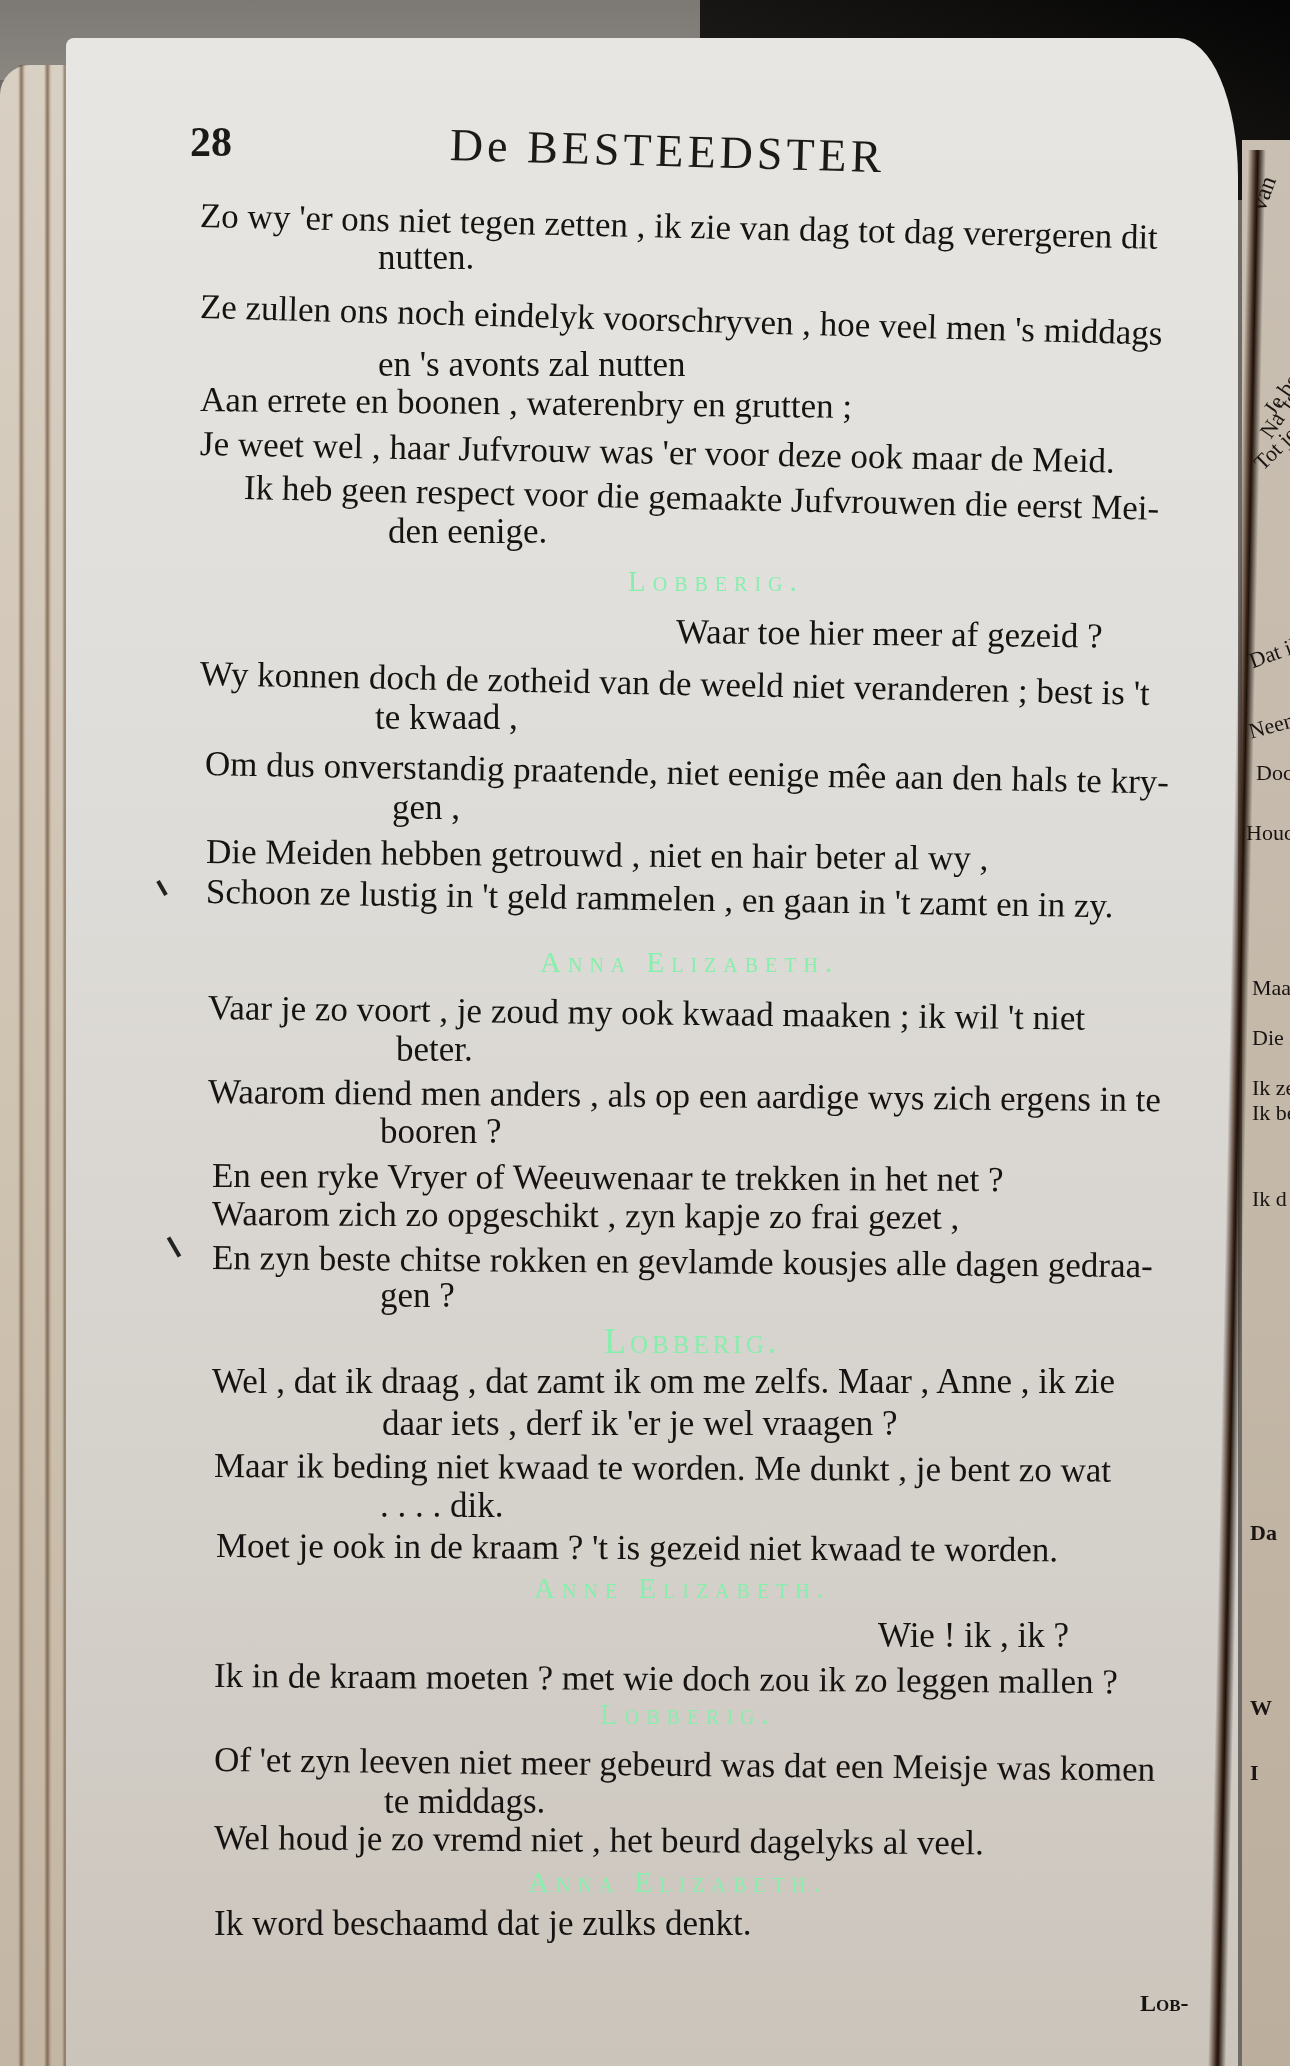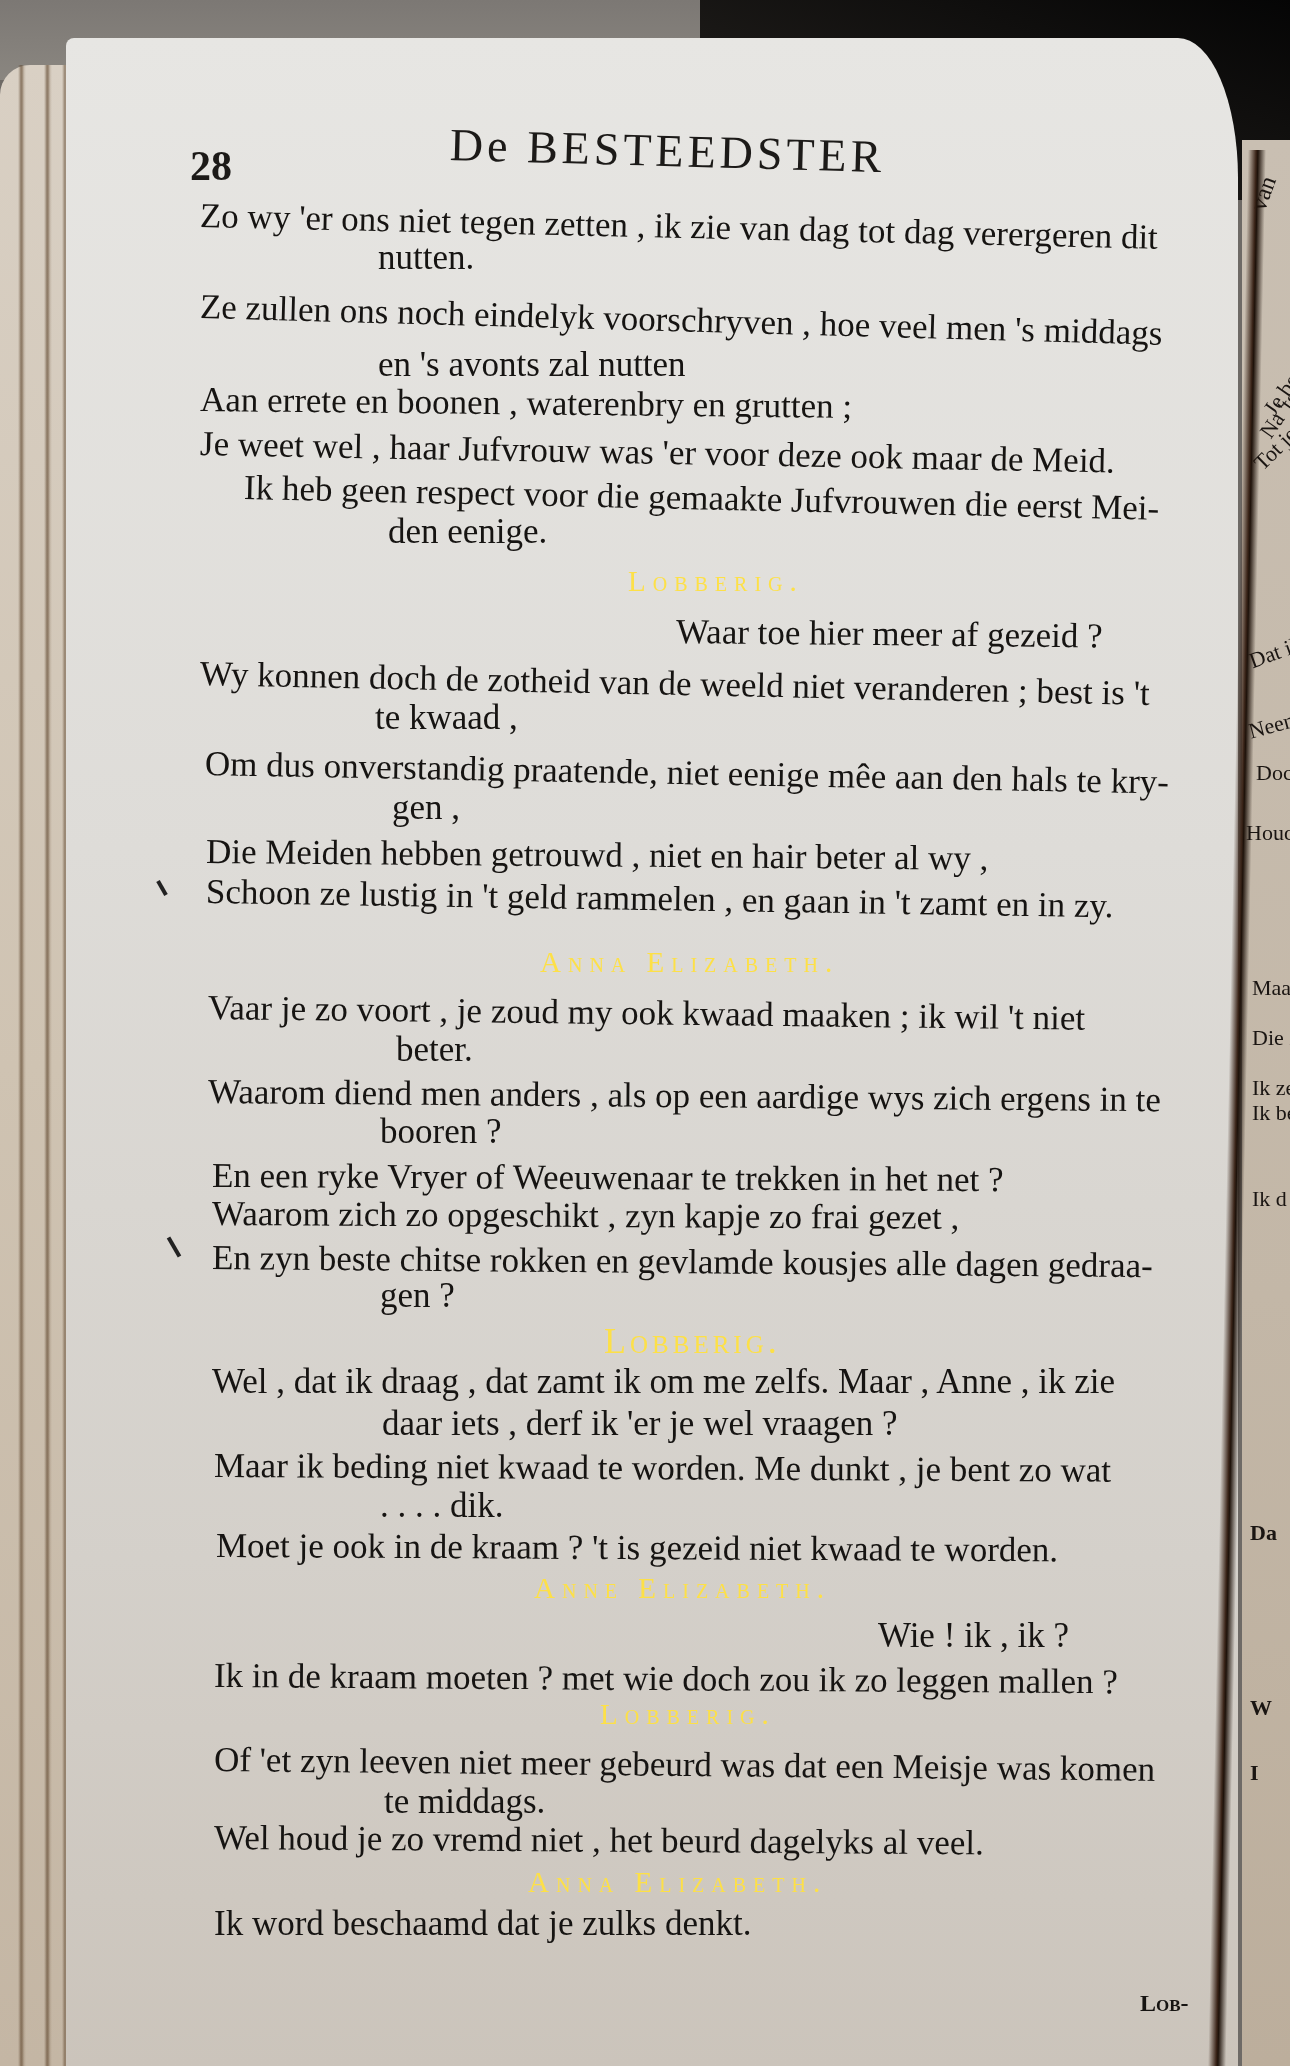--- a/index.html
+++ b/index.html
@@ -43,32 +43,32 @@
     background:linear-gradient(180deg,#c9bfb2 0%,#c3b7a7 60%,#bcae9c 100%);
     overflow:hidden;
   }
   .facing-line {
     position:absolute; left:6px; font-size:22px; color:#1a1512; white-space:nowrap;
   }
   .header {
     position:absolute; top:118px; left:190px; width:1000px; height:60px;
   }
   .page-number {
-    position:absolute; left:0; top:24px; font-size:42px; font-weight:bold; color:#1c1a18;
+    position:absolute; left:0; top:0; font-size:42px; font-weight:bold; color:#1c1a18;
   }
   .running-title {
     position:absolute; left:260px; top:0; font-size:46px; color:#1c1a18;
     letter-spacing:4px; transform:rotate(1.6deg); transform-origin:left center; white-space:nowrap;
   }
   .text-line {
     position:absolute; font-size:35px; color:#161412; white-space:nowrap;
     transform-origin:left center;
   }
   .speaker {
-    position:absolute; font-size:29px; color:#fde047; letter-spacing:7px;
+    position:absolute; font-size:29px; color:#86efac; letter-spacing:7px;
     font-variant:small-caps; white-space:nowrap;
   }
   .speaker.big { font-size:36px; letter-spacing:4px; }
   .catchword {
     position:absolute; left:1140px; top:1990px; font-size:24px; color:#161412; font-weight:bold;
     font-variant:small-caps;
   }
   .margin-mark {
     position:absolute; width:4px; height:16px; background:#222; transform:rotate(-30deg);
   }

